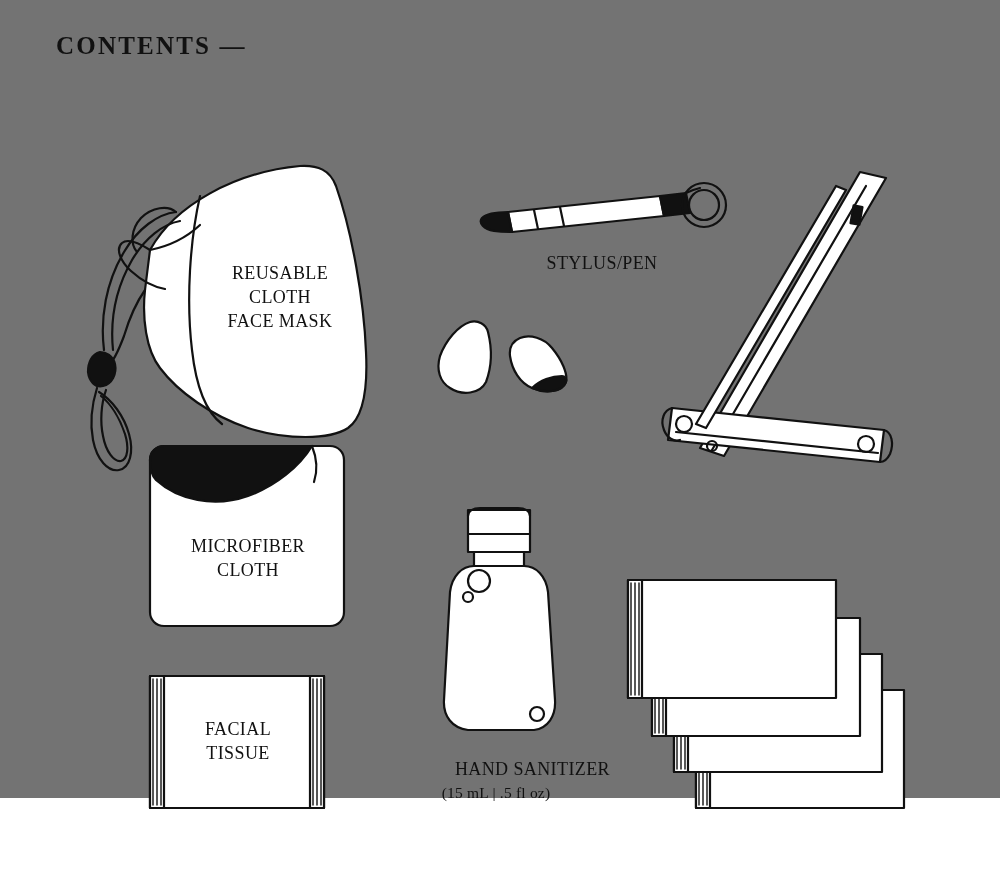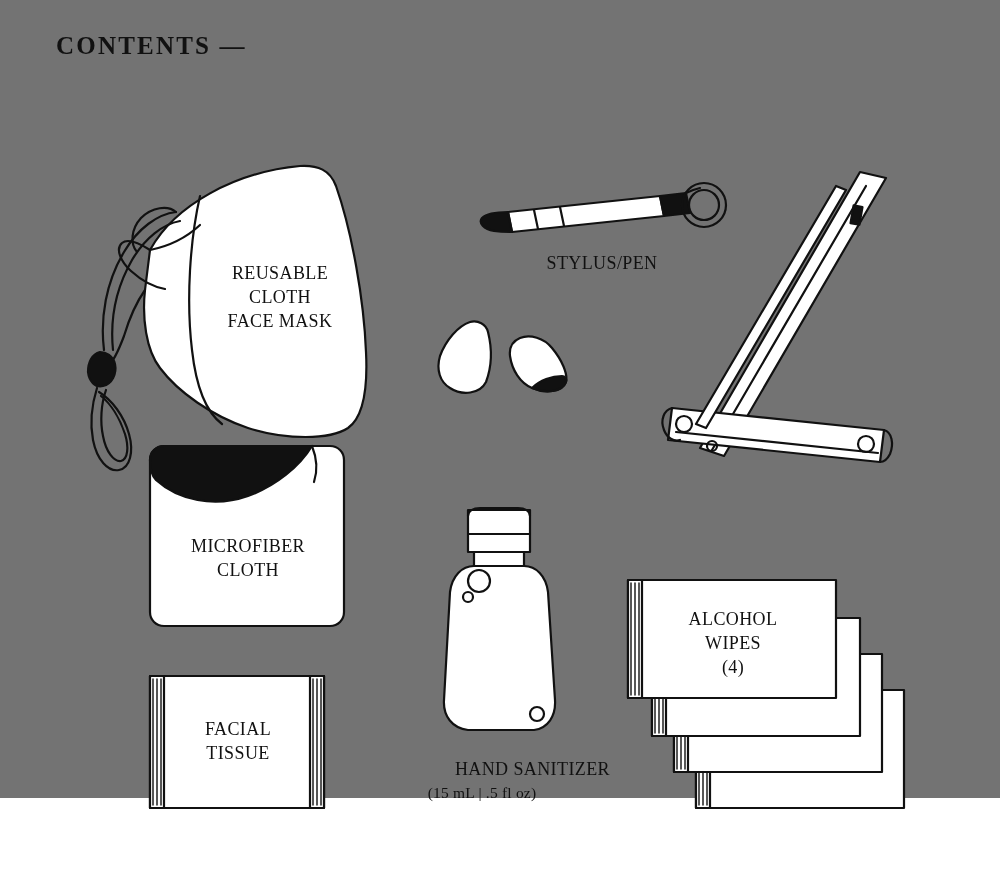--- a/index.html
+++ b/index.html
@@ -249,24 +249,21 @@
 CLOTH
 FACE MASK</div>
 
   <div class="label" style="left:496px; top:252px; width:212px;">STYLUS/PEN</div>
 
 
 
   <div class="label" style="left:152px; top:535px; width:192px;">MICROFIBER
 CLOTH</div>
 
-  <div class="label" style="left:640px; top:608px; width:186px;">ALCOHOL
-WIPES
-(4)</div>
 
   <div class="label" style="left:150px; top:718px; width:176px;">FACIAL
 TISSUE</div>
 
   <div class="label" style="left:398px; top:758px; width:212px;text-align:right;">HAND SANITIZER</div>
 
-  <div class="sublabel" style="left:376px; top:784px; width:212px;text-align:center;">(15 mL | .5 fl oz)</div>
+  <div class="sublabel" style="left:390px; top:784px; width:212px;text-align:center;">(15 mL | .5 fl oz)</div>
 
 </div>
 
 </body></html>

